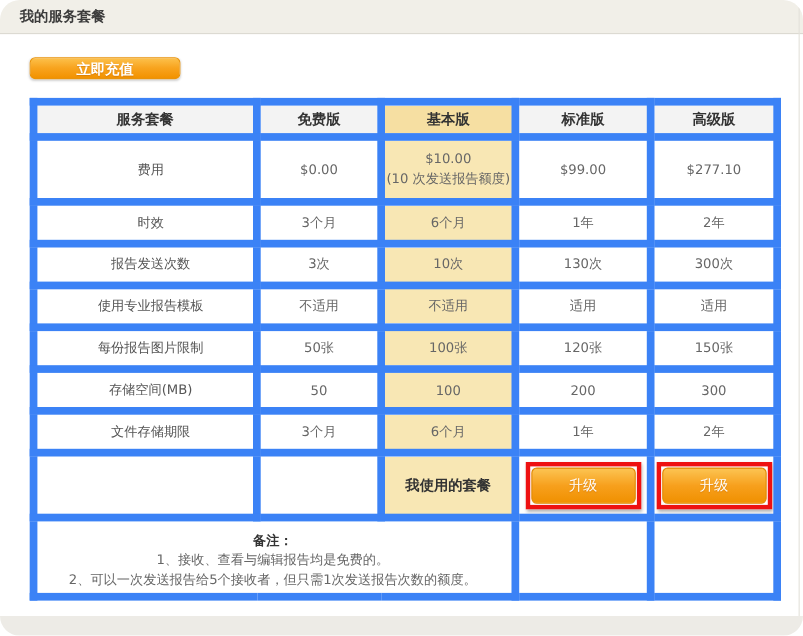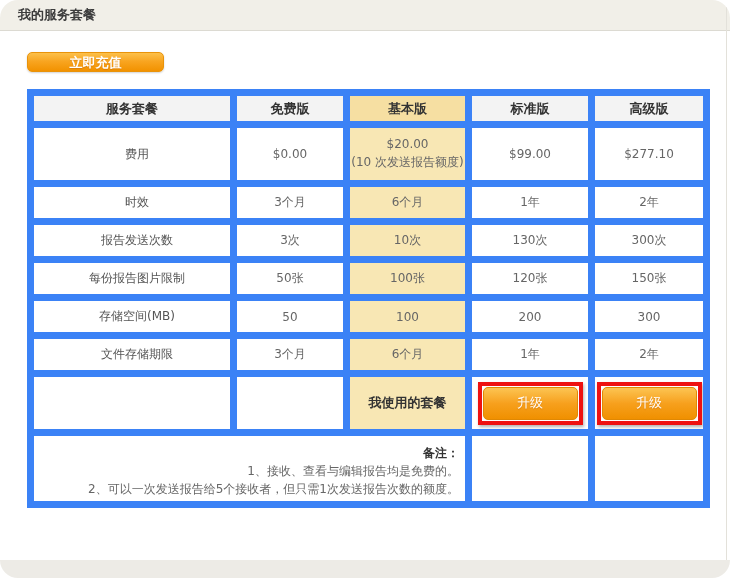--- a/index.html
+++ b/index.html
@@ -62,21 +62,21 @@
     border:1px solid #e08804; border-radius:5px;
     background:linear-gradient(to bottom,#fcc452 0%,#f7a01d 50%,#f09000 100%);
     color:#fff; font-weight:normal; font-size:13px;
     font-family:inherit; cursor:pointer;
     text-shadow:0 1px 1px rgba(180,90,0,0.4);
   }
 
   
   .plans tr.row-notes td { height:72px; }
   td.notes-cell {
-    text-align:right; vertical-align:top;
+    text-align:center; vertical-align:top;
     padding:8px 6px 0 3px; line-height:18px; color:#666;
   }
   .notes-title { font-weight:bold; color:#333; }
   .notes-line { display:block; }
 
   
   .bottom-strip { position:absolute; left:0; top:560px; width:730px; height:18px; background:#edebe6; }
 </style>
 </head>
 <body>
@@ -106,39 +106,46 @@
           <th class="hl">基本版</th>
           <th>标准版</th>
           <th>高级版</th>
         </tr>
       </thead>
       <tbody>
         <tr class="row-price">
           <td class="feature">费用</td>
           <td>$0.00</td>
           <td class="hl">
-            <span>$20.00</span>
+            <span>$10.00</span>
             <span class="price-note">(10 次发送报告额度)</span>
           </td>
           <td>$99.00</td>
           <td>$277.10</td>
         </tr>
         <tr>
           <td class="feature">时效</td>
           <td>3个月</td>
           <td class="hl">6个月</td>
           <td>1年</td>
           <td>2年</td>
         </tr>
         <tr>
           <td class="feature">报告发送次数</td>
           <td>3次</td>
           <td class="hl">10次</td>
           <td>130次</td>
           <td>300次</td>
+        </tr>
+        <tr>
+          <td class="feature">使用专业报告模板</td>
+          <td>不适用</td>
+          <td class="hl">不适用</td>
+          <td>适用</td>
+          <td>适用</td>
         </tr>
         <tr>
           <td class="feature">每份报告图片限制</td>
           <td>50张</td>
           <td class="hl">100张</td>
           <td>120张</td>
           <td>150张</td>
         </tr>
         <tr>
           <td class="feature">存储空间(MB)</td>

